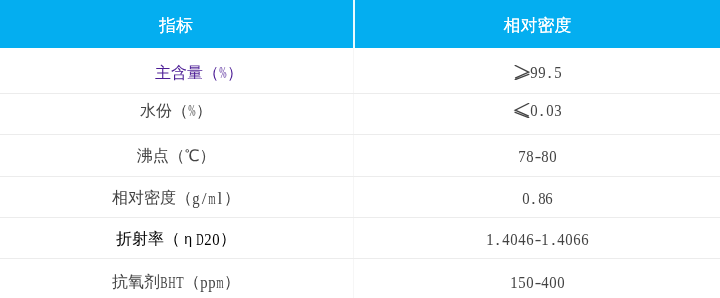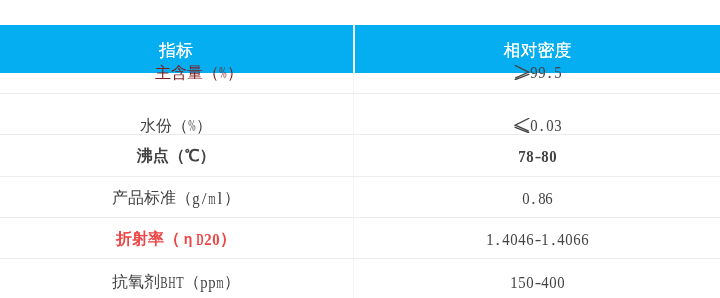--- a/index.html
+++ b/index.html
@@ -6,21 +6,21 @@
   body {
     width:720px; height:298px;
     background:#ffffff;
     font-family:"Liberation Sans", sans-serif;
     -webkit-font-smoothing: antialiased;
     overflow:hidden;
     position:relative;
   }
   #page { position:absolute; left:0; top:0; width:720px; height:298px; background:#ffffff; }
 
-  .hdr-row { position:absolute; left:0; top:0; width:720px; height:48px; background:#04aef0;margin-top:25px; }
+  .hdr-row { position:absolute; left:0; top:0; width:720px; height:48px; background:#04aef0; }
   .hdr-div { position:absolute; left:352.6px; top:0; width:2.6px; height:48px; background:#eafafe; }
   .hdr-cell { position:absolute; top:0; height:48px; display:flex; align-items:center; justify-content:center;
               color:#ffffff; font-size:17px; padding-top:2px; box-sizing:border-box;
               text-shadow:0 0 0.6px currentColor; }
   .hdr-c1 { left:0; width:352px; }
   .hdr-c2 { left:355px; width:365px; }
 
   .col-div { position:absolute; left:353px; top:48px; width:1px; height:250px; background:#f6f6f6; }
 
   .row { position:absolute; left:0; width:720px; }
@@ -51,21 +51,21 @@
 
 <div id="page">
   <div class="hdr-row" style="background: rgb(4, 174, 240);">
     <div class="hdr-cell hdr-c1" style="color: rgb(255, 255, 255);">指标</div>
     <div class="hdr-cell hdr-c2" style="color: rgb(255, 255, 255);">相对密度</div>
     <div class="hdr-div"></div>
   </div>
   <div class="col-div"></div>
   <div id="rows">
       <div class="row" style="top: 49.5px; height: 43.5px;">
-        <div class="cell c1" style="color: #7f1d1d; padding-left: 46px;">
+        <div class="cell c1" style="color: #4c1d95; padding-left: 46px;">
           <span>主含量（</span>
           <span class="lat" style="width: 7.97px; height: 18px;">
             <i style="transform: translateX(0.3px) scaleX(0.514373);">%</i>
           </span>
           <span>）</span>
         </div>
         <div class="cell c2" style="color: rgb(67, 67, 67);">
           <span class="ineq">
             <svg width="16.5" height="15" viewBox="0 0 16.5 15" xmlns="http://www.w3.org/2000/svg">
               <path d="M2.3 0.5 L15.7 7.2 L2.7 12.9 M15.7 9.3 L2.3 14.6" fill="none" stroke="currentColor" stroke-width="1.35" stroke-linecap="square"></path>
@@ -79,21 +79,21 @@
           </span>
           <span class="lat" style="width: 7.97px; height: 18px;">
             <i style="transform: translateX(1.83656px) scaleX(1);">.</i>
           </span>
           <span class="lat" style="width: 7.97px; height: 18px;">
             <i style="transform: translateX(0.3px) scaleX(0.8576);">5</i>
           </span>
         </div>
       </div>
       <div class="row-sep" style="top: 93px; background: rgb(236, 236, 236);"></div>
-      <div class="row" style="top: 104px; height: 41px;">
+      <div class="row" style="top: 89px; height: 41px;">
         <div class="cell c1" style="color: rgb(67, 67, 67);">
           <span>水份（</span>
           <span class="lat" style="width: 7.97px; height: 18px;">
             <i style="transform: translateX(0.3px) scaleX(0.514373);">%</i>
           </span>
           <span>）</span>
         </div>
         <div class="cell c2" style="color: rgb(67, 67, 67);">
           <span class="ineq">
             <svg width="16.5" height="15" viewBox="0 0 16.5 15" xmlns="http://www.w3.org/2000/svg">
@@ -108,21 +108,21 @@
           </span>
           <span class="lat" style="width: 7.97px; height: 18px;">
             <i style="transform: translateX(0.3px) scaleX(0.8576);">0</i>
           </span>
           <span class="lat" style="width: 7.97px; height: 18px;">
             <i style="transform: translateX(0.3px) scaleX(0.8576);">3</i>
           </span>
         </div>
       </div>
       <div class="row-sep" style="top: 134px; background: rgb(236, 236, 236);"></div>
-      <div class="row" style="top: 134px; height: 41.8px; font-weight: bold;">
+      <div class="row" style="top: 134px; height: 41.8px;">
         <div class="cell c1" style="color: rgb(67, 67, 67);">
           <span>沸点（℃）</span>
         </div>
         <div class="cell c2" style="color: rgb(67, 67, 67);">
           <span class="lat" style="width: 7.97px; height: 18px;">
             <i style="transform: translateX(0.3px) scaleX(0.8576);">7</i>
           </span>
           <span class="lat" style="width: 7.97px; height: 18px;">
             <i style="transform: translateX(0.3px) scaleX(0.8576);">8</i>
           </span>
@@ -133,21 +133,21 @@
             <i style="transform: translateX(0.3px) scaleX(0.8576);">8</i>
           </span>
           <span class="lat" style="width: 7.97px; height: 18px;">
             <i style="transform: translateX(0.3px) scaleX(0.8576);">0</i>
           </span>
         </div>
       </div>
       <div class="row-sep" style="top: 175.8px; background: rgb(236, 236, 236);"></div>
       <div class="row" style="top: 175.8px; height: 41.6px;">
         <div class="cell c1" style="color: rgb(67, 67, 67);">
-          <span>产品标准（</span>
+          <span>相对密度（</span>
           <span class="lat" style="width: 7.97px; height: 18px;">
             <i style="transform: translateX(0.3px) scaleX(0.8576);">g</i>
           </span>
           <span class="lat" style="width: 7.97px; height: 18px;">
             <i style="transform: translateX(1.59437px) scaleX(1);">/</i>
           </span>
           <span class="lat" style="width: 7.97px; height: 18px;">
             <i style="transform: translateX(0.3px) scaleX(0.551028);">m</i>
           </span>
           <span class="lat" style="width: 7.97px; height: 18px;">
@@ -165,21 +165,21 @@
           <span class="lat" style="width: 7.97px; height: 18px;">
             <i style="transform: translateX(0.3px) scaleX(0.8576);">8</i>
           </span>
           <span class="lat" style="width: 7.97px; height: 18px;">
             <i style="transform: translateX(0.3px) scaleX(0.8576);">6</i>
           </span>
         </div>
       </div>
       <div class="row-sep" style="top: 217.4px; background: rgb(236, 236, 236);"></div>
       <div class="row" style="top: 217.4px; height: 41px;">
-        <div class="cell c1" style="color: #ef4444; font-weight: bold;">
+        <div class="cell c1" style="color: #000000;">
           <span>折射率（</span>
           <span class="fw">η</span>
           <span class="lat" style="width: 7.97px; height: 18px;">
             <i style="transform: translateX(0.3px) scaleX(0.593308);">D</i>
           </span>
           <span class="lat" style="width: 7.97px; height: 18px;">
             <i style="transform: translateX(0.3px) scaleX(0.8576);">2</i>
           </span>
           <span class="lat" style="width: 7.97px; height: 18px;">
             <i style="transform: translateX(0.3px) scaleX(0.8576);">0</i>

